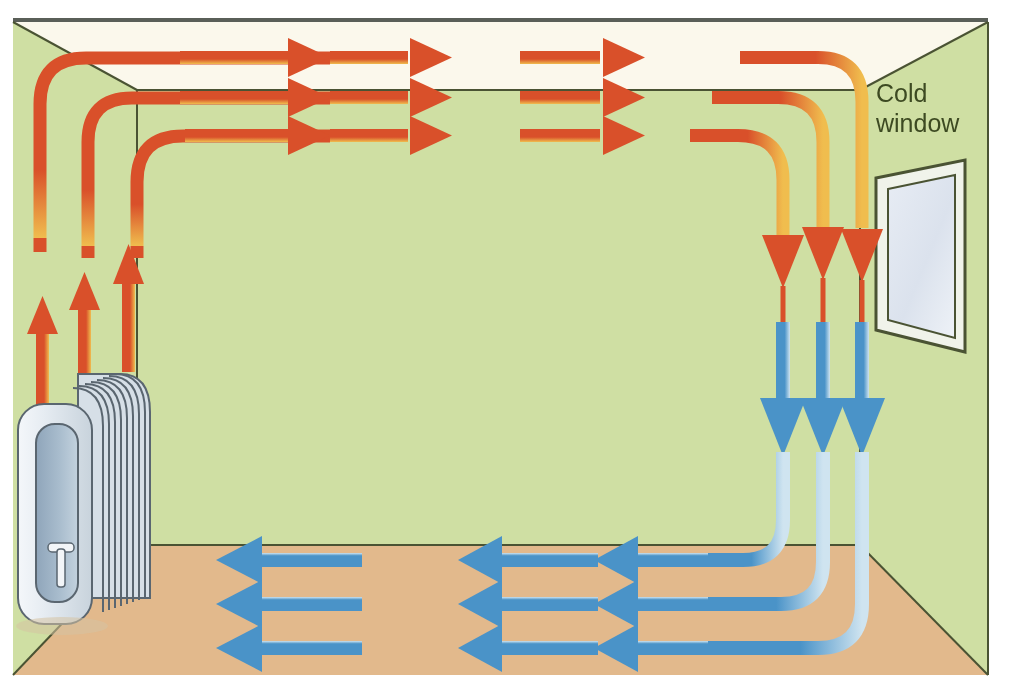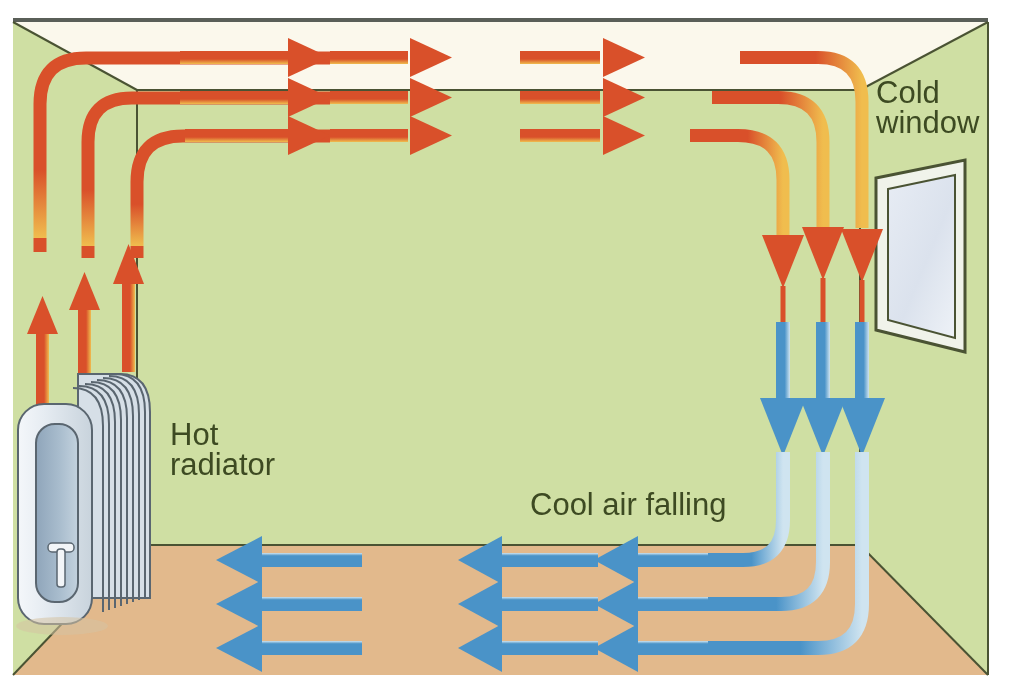--- a/index.html
+++ b/index.html
@@ -1,20 +1,20 @@
 <!DOCTYPE html>
 <html><head>
 <meta charset="utf-8">
 <style>
   html,body{margin:0;padding:0;background:#ffffff;}
   body{width:1020px;height:698px;overflow:hidden;
        font-family:"Liberation Sans","DejaVu Sans",sans-serif;}
   #stage{position:relative;width:1020px;height:698px;background:#ffffff;}
   #scene{position:absolute;left:0;top:0;width:1020px;height:698px;}
-  .lbl{position:absolute;color:#3d4a22;font-size:31px;line-height:30px;
+  .lbl{position:absolute;color:#3d4a22;font-size:25px;line-height:30px;
        font-family:"Liberation Sans","DejaVu Sans",sans-serif;white-space:pre-line;}
   #lbl-warm{left:160px;top:240px;}
   #lbl-cold{left:876px;top:78px;}
   #lbl-hot{left:170px;top:420px;}
   #lbl-cool{left:530px;top:490px;}
 </style>
 </head>
 <body>
 
 <div id="stage">
@@ -231,18 +231,15 @@
 
       <ellipse cx="62" cy="626" rx="46" ry="9" fill="#d5c2a2" opacity="0.55"></ellipse>
     </g>
 
   </svg>
 
 
   <div class="lbl" id="lbl-cold">Cold
 window</div>
 
-  <div class="lbl" id="lbl-hot">Hot
-radiator</div>
-
-  <div class="lbl" id="lbl-cool">Cool air falling</div>
+
 
 </div>
 
 </body></html>

